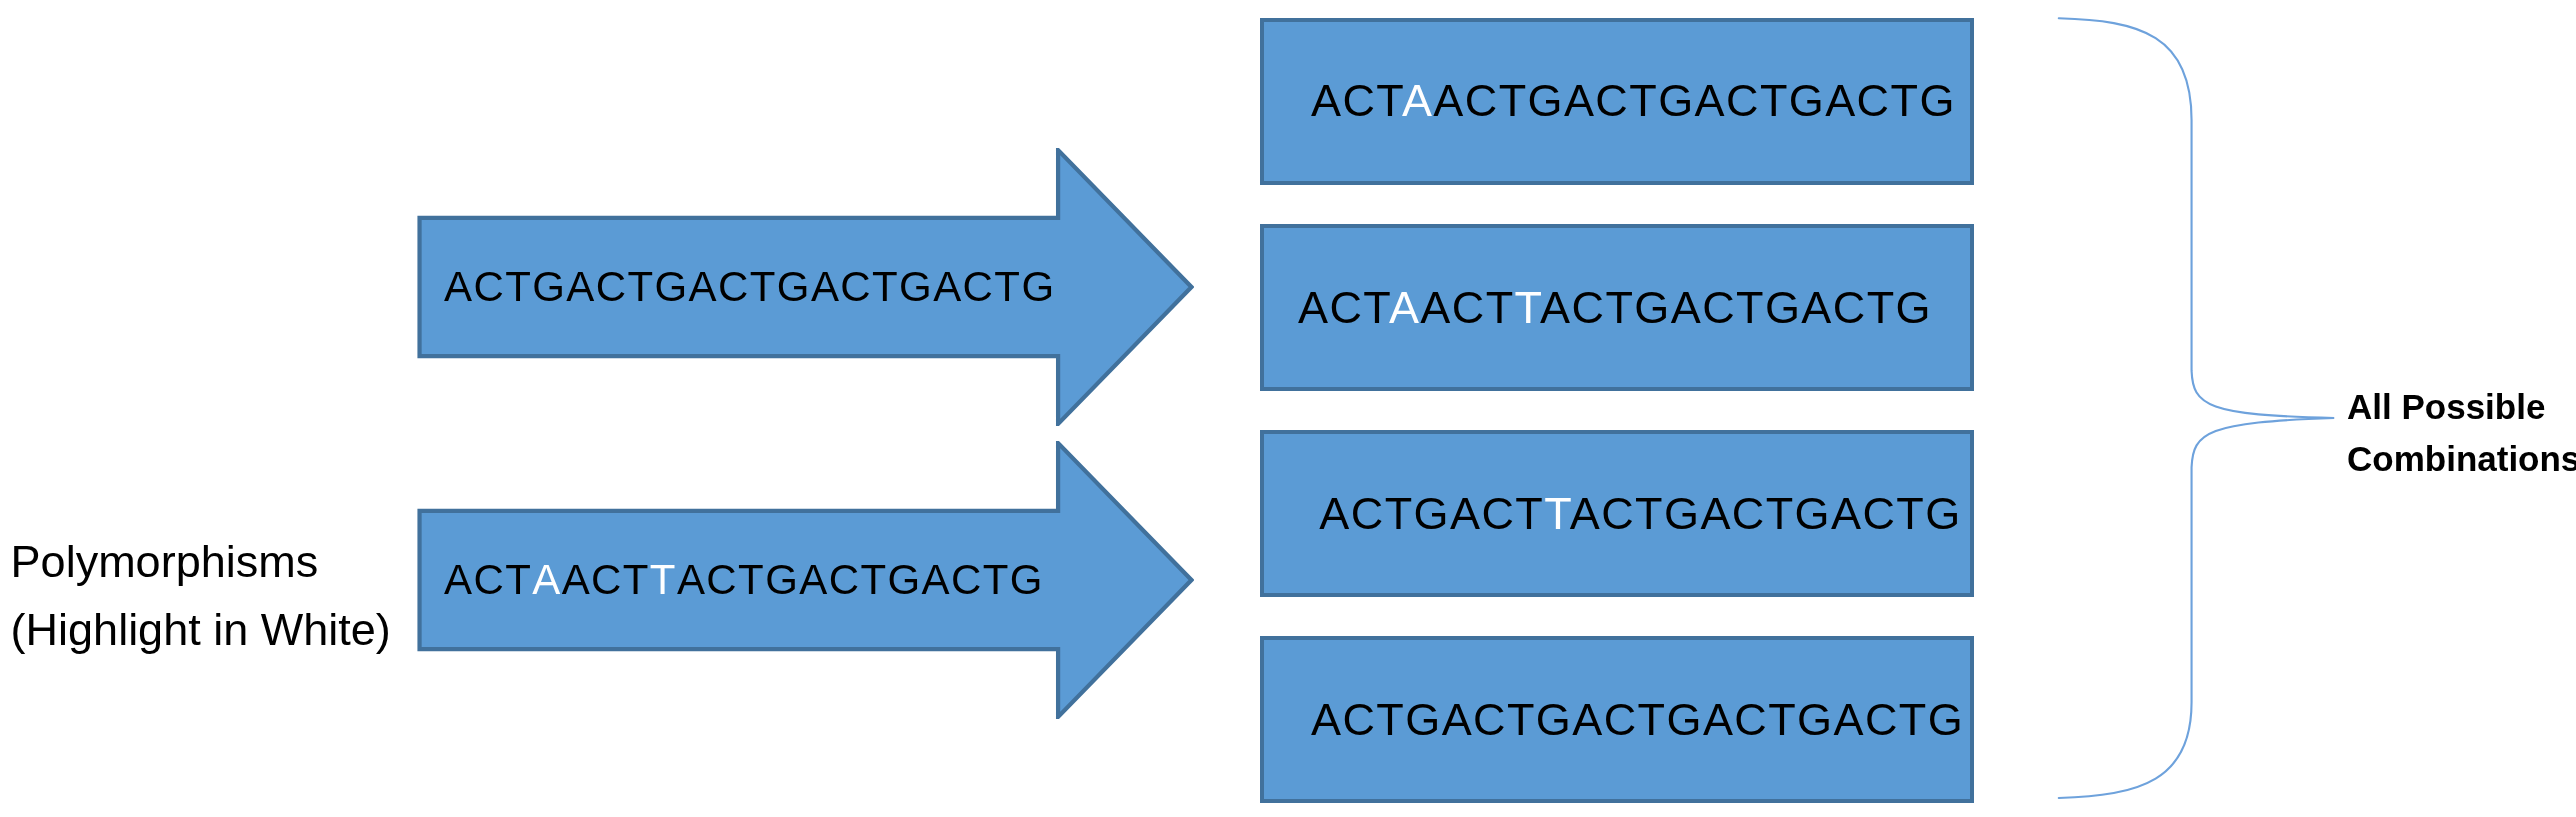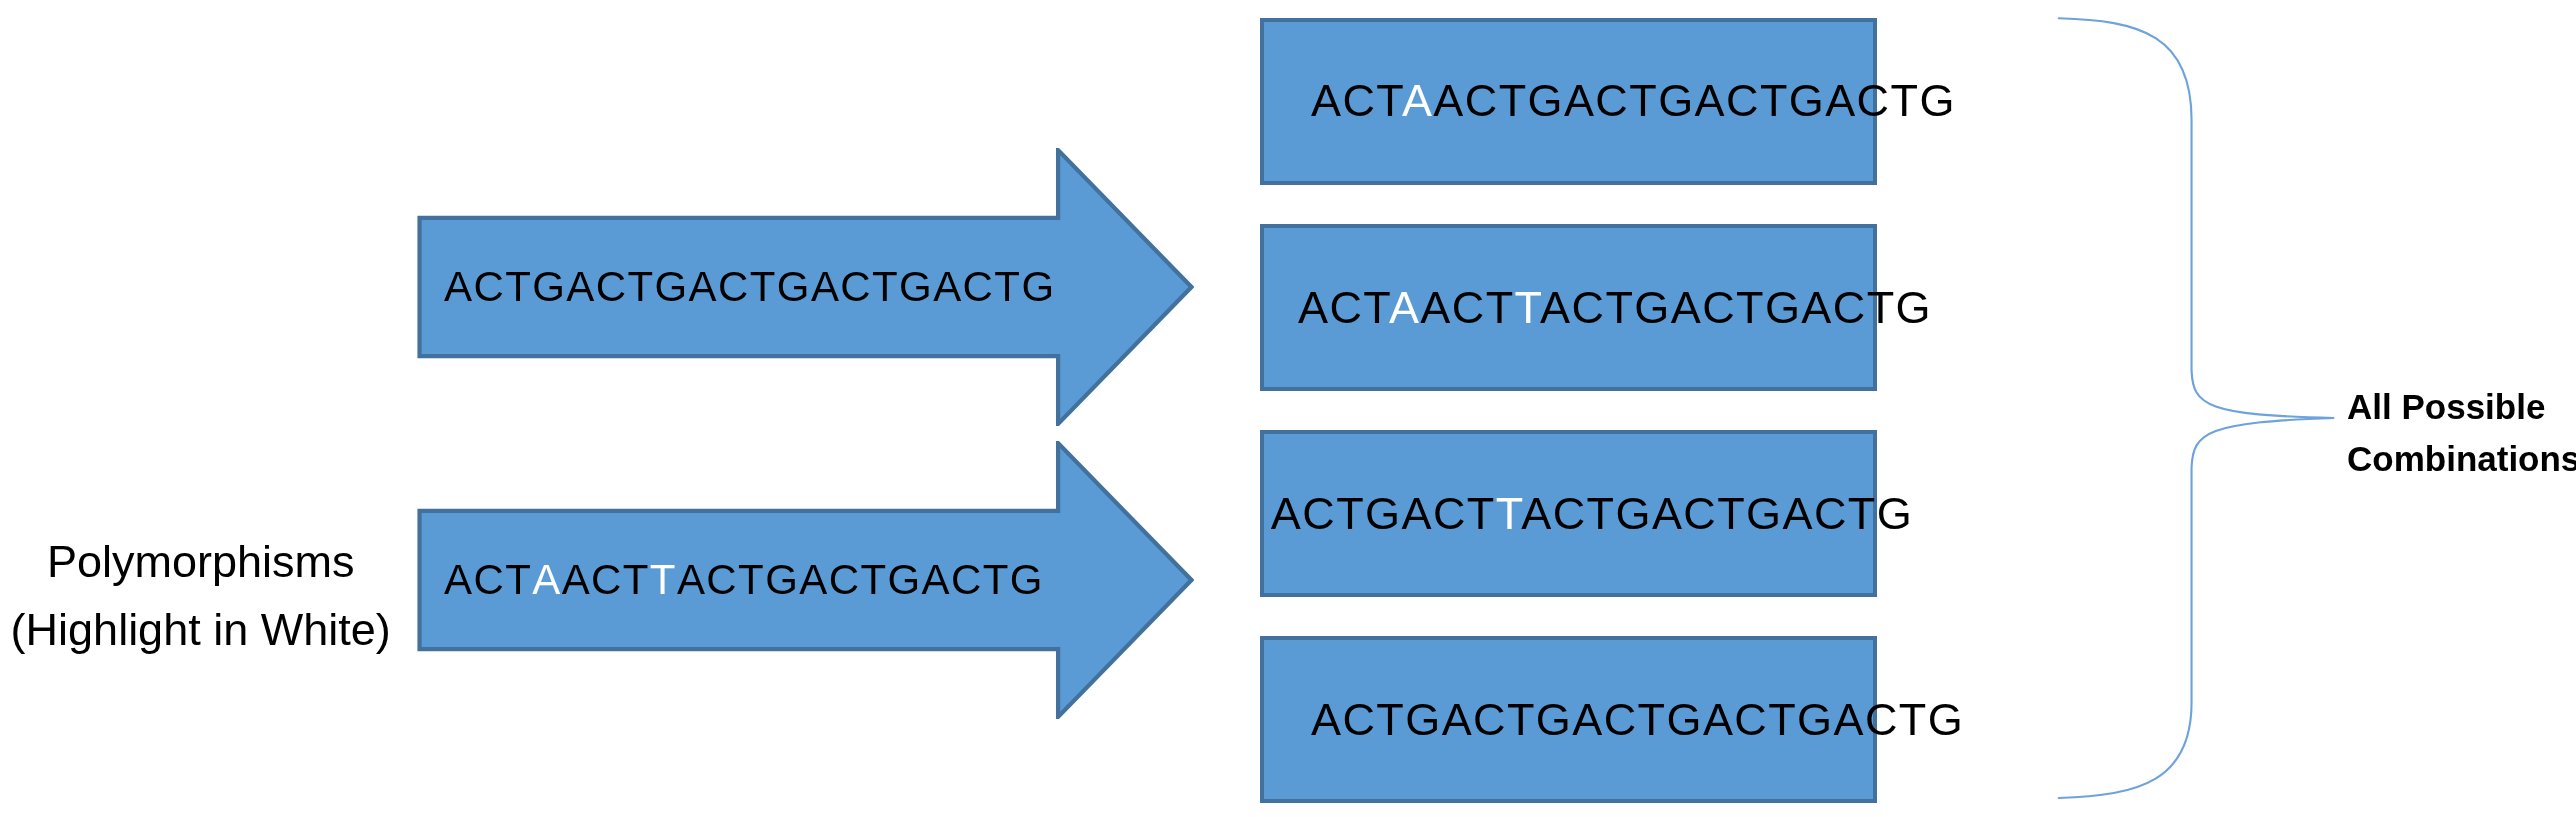--- a/index.html
+++ b/index.html
@@ -27,21 +27,20 @@
     color: var(--label-text, #000000);
     white-space: nowrap;
   }
   #label-reference {
     left: 10.6px;
     top: 252px;
   }
   #label-polymorphisms {
     left: 10.6px;
     top: 528px;
-    text-align: center;
   }
   .arrow {
     position: absolute;
     width: 777px;
     height: 278px;
   }
   #arrow-reference { left: 417px; top: 148px; }
   #arrow-polymorphisms { left: 417px; top: 441px; }
   .arrow svg { position: absolute; left: 0; top: 0; display: block; }
   .arrow-shape {
@@ -57,21 +56,21 @@
     height: 138px;
     display: flex;
     align-items: center;
     font-size: 42px;
     letter-spacing: 1.4px;
     white-space: nowrap;
   }
   .combo-box {
     position: absolute;
     left: 1260px;
-    width: 617px;
+    width: 714px;
     height: 167px;
     box-sizing: border-box;
     background: var(--shape-fill, #5b9bd5);
     border: 4.2px solid var(--shape-border, #41719c);
     display: flex;
     align-items: center;
     padding-left: 47px;
   }
   #combo-box-0 { top: 17.7px; }
   #combo-box-1 { top: 224px; padding-left: 34px; }

